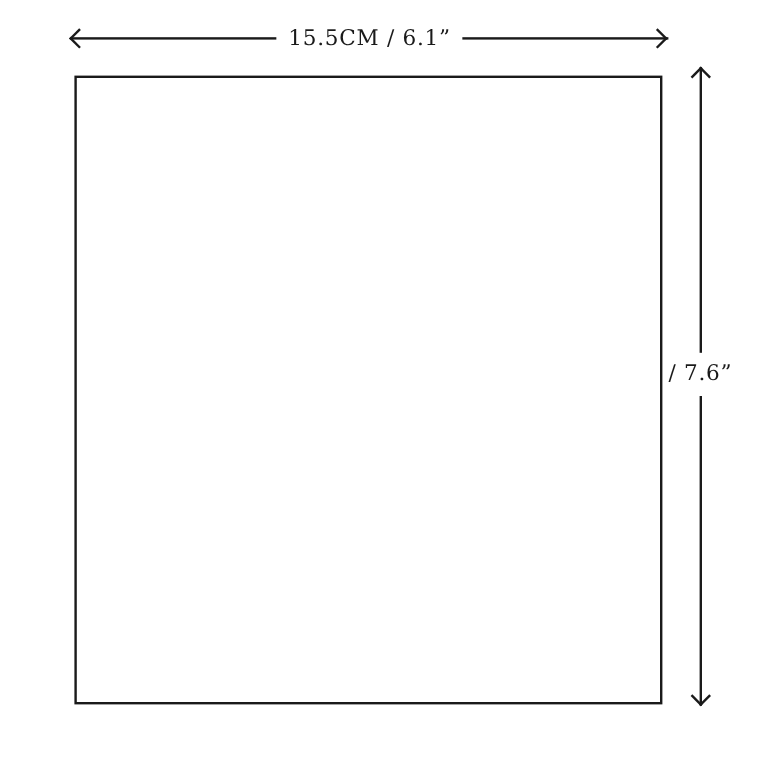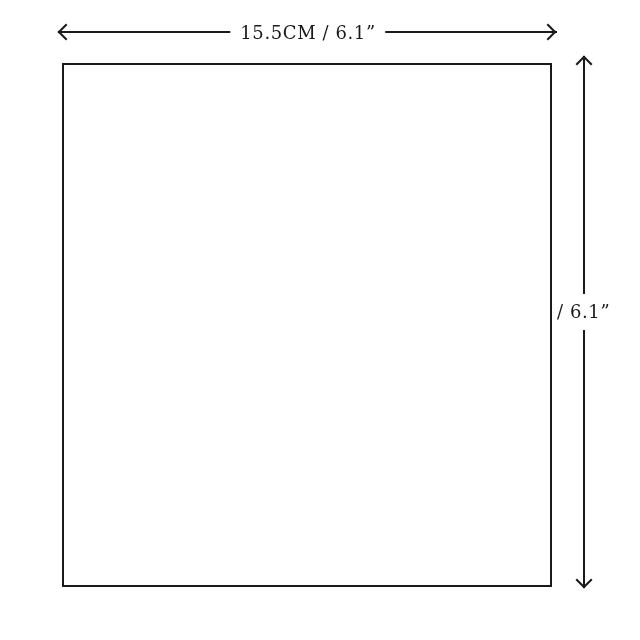--- a/index.html
+++ b/index.html
@@ -84,17 +84,17 @@
     <span class="chev point-left"></span>
     <span class="chev point-right"></span>
     <div class="dim-label width-label">15.5CM / 6.1”</div>
   </div>
 
   <div>
     <div class="dim-line v-line"></div>
     <span class="chev point-up"></span>
     <span class="chev point-down"></span>
     <div class="dim-label height-label">
-      <span class="lbl-line">/ 6.1”</span>
+      <span class="lbl-line">/ 7.6”</span>
     </div>
   </div>
 
 </div>
 
 </body></html>

